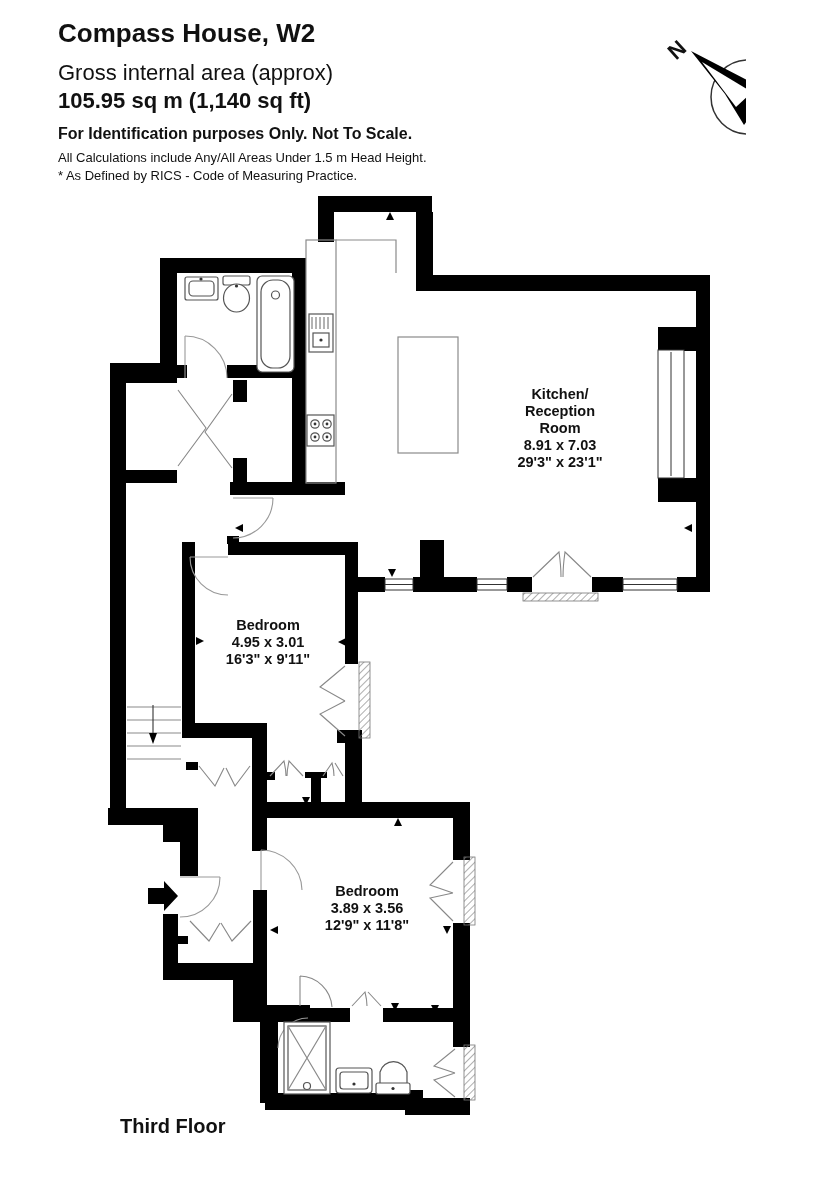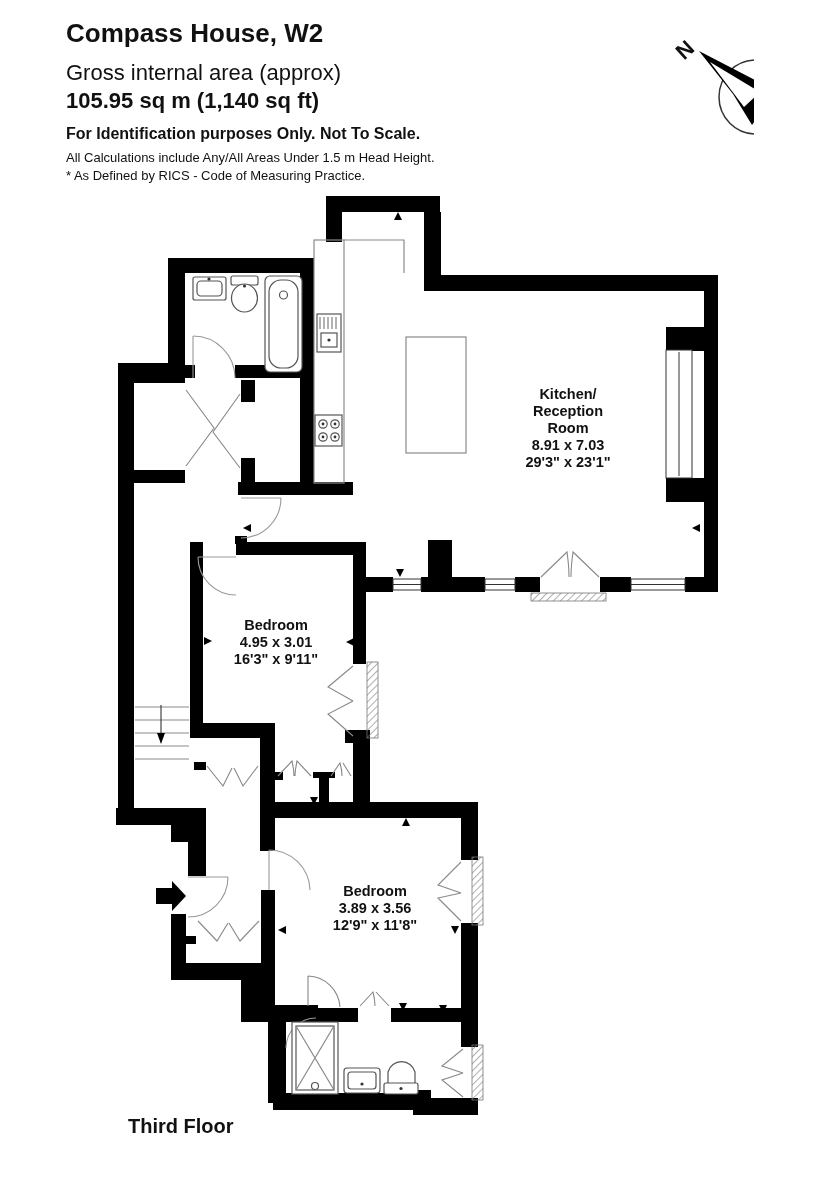--- a/index.html
+++ b/index.html
@@ -1,17 +1,17 @@
 <!DOCTYPE html>
 <html><head>
 <meta charset="utf-8">
 <style>
   html,body{margin:0;padding:0;background:#fff;}
   .canvas{position:relative;width:746px;height:1200px;background:#ffffff;overflow:hidden;
-          font-family:"Liberation Sans", sans-serif;padding-left:8px;}
+          font-family:"Liberation Sans", sans-serif;}
   svg{display:block;}
   .t-title{font-family:"Liberation Sans",sans-serif;font-size:26px;font-weight:bold;fill:#111;}
   .t-sub{font-family:"Liberation Sans",sans-serif;font-size:22px;fill:#111;}
   .t-area{font-family:"Liberation Sans",sans-serif;font-size:22px;font-weight:bold;fill:#111;}
   .t-disc{font-family:"Liberation Sans",sans-serif;font-size:16px;font-weight:bold;fill:#111;}
   .t-note{font-family:"Liberation Sans",sans-serif;font-size:13px;fill:#111;}
   .t-room{font-family:"Liberation Sans",sans-serif;font-size:14.5px;font-weight:bold;fill:#111;text-anchor:middle;}
   .t-floor{font-family:"Liberation Sans",sans-serif;font-size:20px;font-weight:bold;fill:#111;}
   .t-north{font-family:"Liberation Sans",sans-serif;font-size:22px;font-weight:bold;fill:#111;}
   .thin{fill:none;stroke:#8a8a8a;stroke-width:1.2;}

